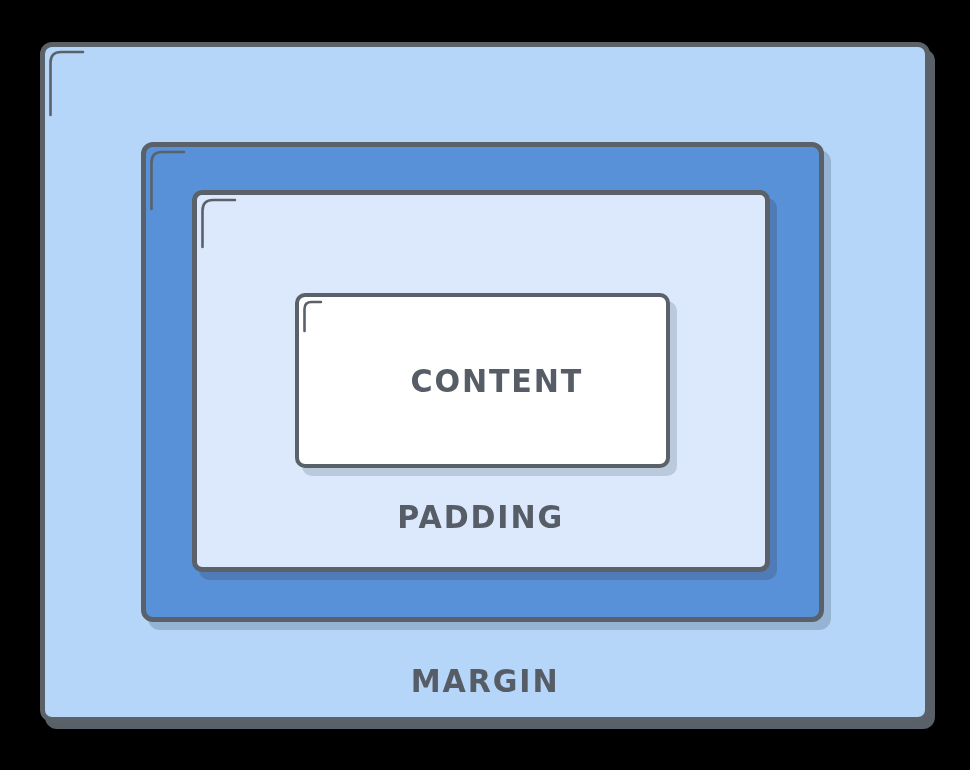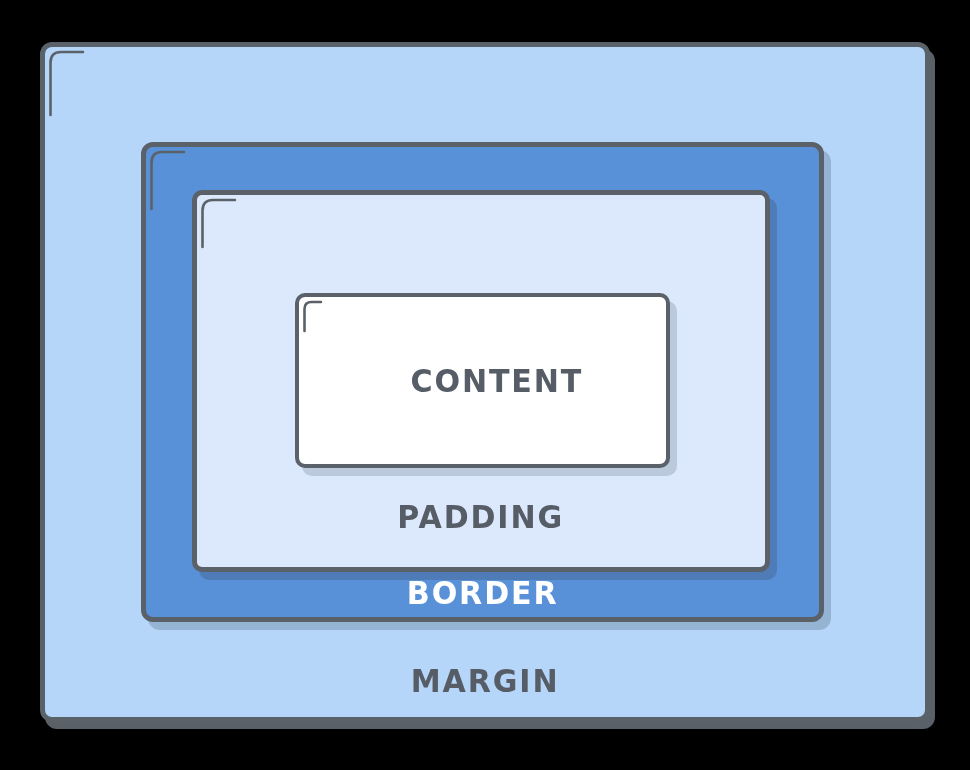--- a/index.html
+++ b/index.html
@@ -100,23 +100,20 @@
 
     <div class="strip-label margin-strip">
       <span class="label">MARGIN</span>
     </div>
 
     <div class="box border-box">
       <svg class="corner" width="38" height="62" viewBox="0 0 38 62">
         <path d="M 35 2 L 13 2 Q 2.5 2 2.5 12.5 L 2.5 59"></path>
       </svg>
 
-      <div class="strip-label border-strip">
-        <span class="label">BORDER</span>
-      </div>
 
       <div class="box padding-box">
         <svg class="corner" width="38" height="52" viewBox="0 0 38 52">
           <path d="M 35 2 L 13 2 Q 2.5 2 2.5 12.5 L 2.5 49"></path>
         </svg>
 
         <div class="strip-label padding-strip">
           <span class="label">PADDING</span>
         </div>
 

